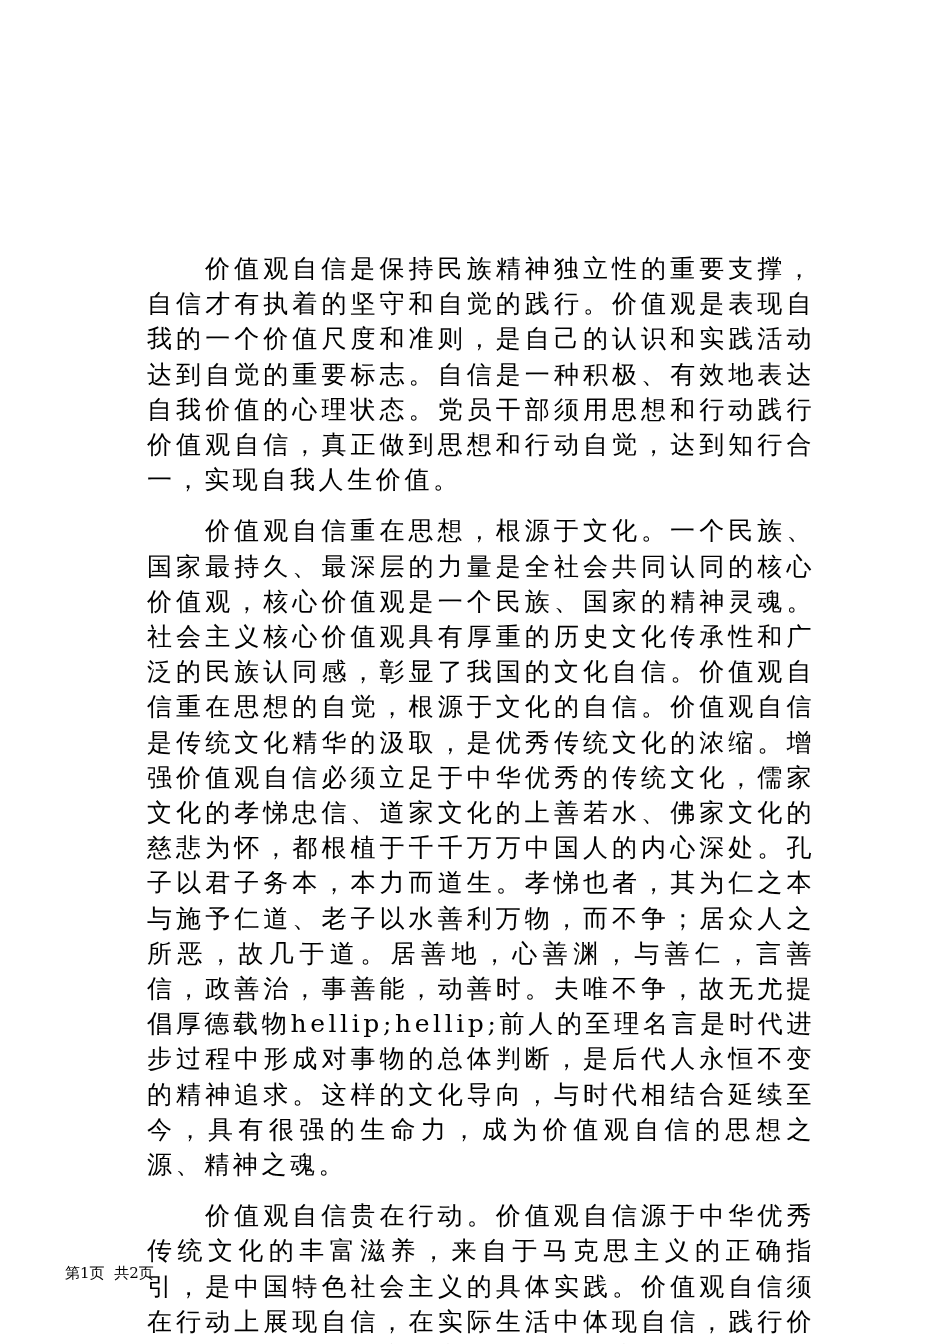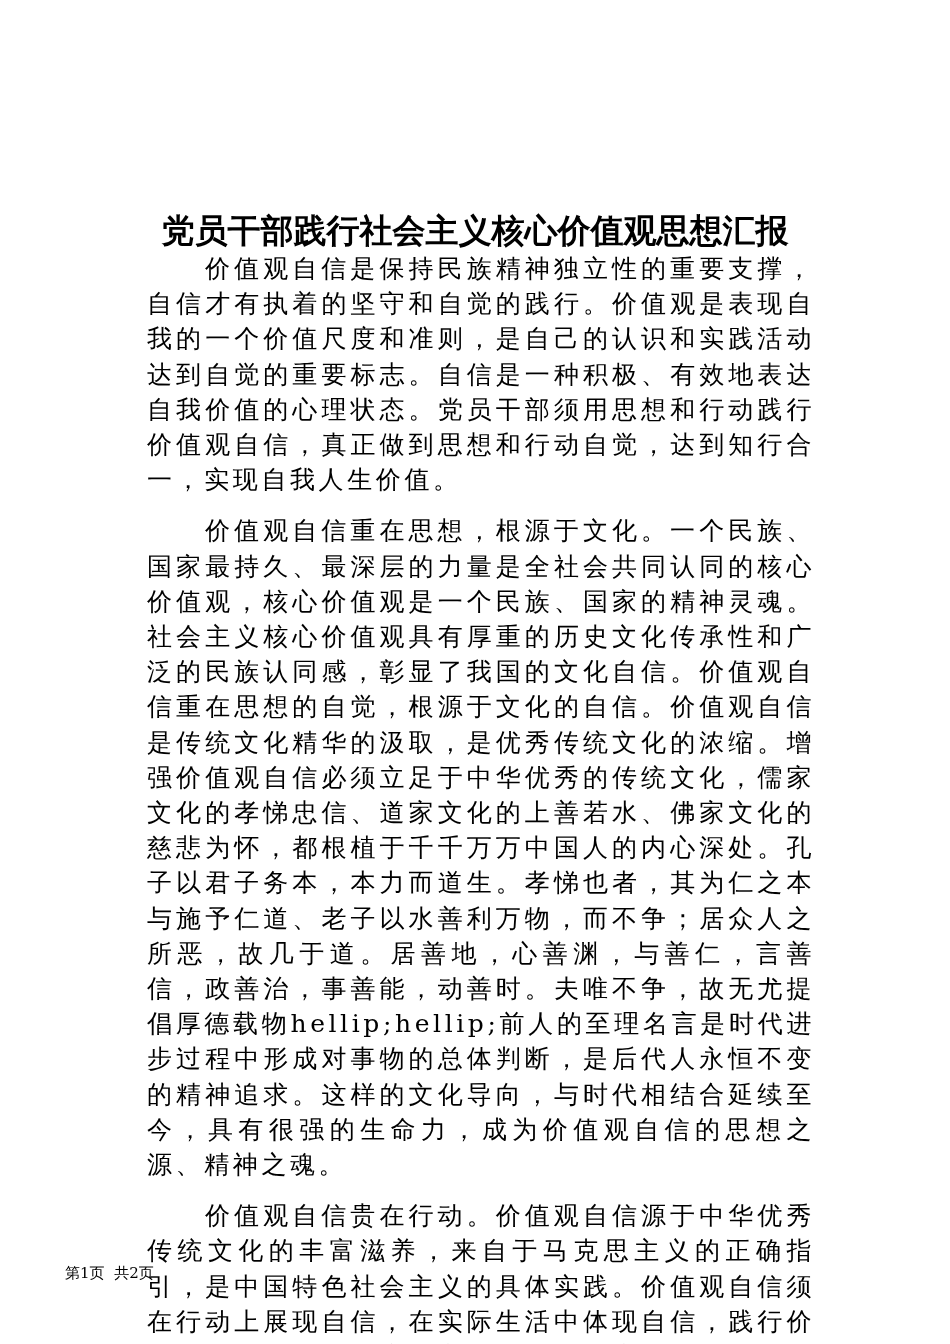--- a/index.html
+++ b/index.html
@@ -59,21 +59,20 @@
       font-size: 15px;
       line-height: 24px;
       white-space: pre;
       padding-left: 40px;
     }
   </style>
 </head>
 <body>
 
 <div class="page">
-  <h1 class="title">党员干部践行社会主义核心价值观思想汇报</h1>
 
   <div class="body">
     <p class="para">价值观自信是保持民族精神独立性的重要支撑，自信才有执着的坚守和自觉的践行。价值观是表现自我的一个价值尺度和准则，是自己的认识和实践活动达到自觉的重要标志。自信是一种积极、有效地表达自我价值的心理状态。党员干部须用思想和行动践行价值观自信，真正做到思想和行动自觉，达到知行合一，实现自我人生价值。</p>
     <p class="para">价值观自信重在思想，根源于文化。一个民族、国家最持久、最深层的力量是全社会共同认同的核心价值观，核心价值观是一个民族、国家的精神灵魂。社会主义核心价值观具有厚重的历史文化传承性和广泛的民族认同感，彰显了我国的文化自信。价值观自信重在思想的自觉，根源于文化的自信。价值观自信是传统文化精华的汲取，是优秀传统文化的浓缩。增强价值观自信必须立足于中华优秀的传统文化，儒家文化的孝悌忠信、道家文化的上善若水、佛家文化的慈悲为怀，都根植于千千万万中国人的内心深处。孔子以君子务本，本力而道生。孝悌也者，其为仁之本与施予仁道、老子以水善利万物，而不争；居众人之所恶，故几于道。居善地，心善渊，与善仁，言善信，政善治，事善能，动善时。夫唯不争，故无尤提倡厚德载物hellip;hellip;前人的至理名言是时代进步过程中形成对事物的总体判断，是后代人永恒不变的精神追求。这样的文化导向，与时代相结合延续至今，具有很强的生命力，成为价值观自信的思想之源、精神之魂。</p>
     <p class="para">价值观自信贵在行动。价值观自信源于中华优秀传统文化的丰富滋养，来自于马克思主义的正确指引，是中国特色社会主义的具体实践。价值观自信须在行动上展现自信，在实际生活中体现自信，践行价值观。价值观自信应坚守理想信念，应作为引领人生的方向，让核心价值观内化于心、外化于行，成为自己的基本遵循并身体力行。价值观自信源于生活，须与日常工作生活紧密联系起来，在实践中感知它、领悟它。坚持价值本位与工作规范一致，恪守道德规范和法纪法规，形成良好的思想道德风尚和追求真善美的至善至美境界，让社会主义核</p>
   </div>
 
   <div class="footer">
     <span>第1页  共2页</span>
   </div>

